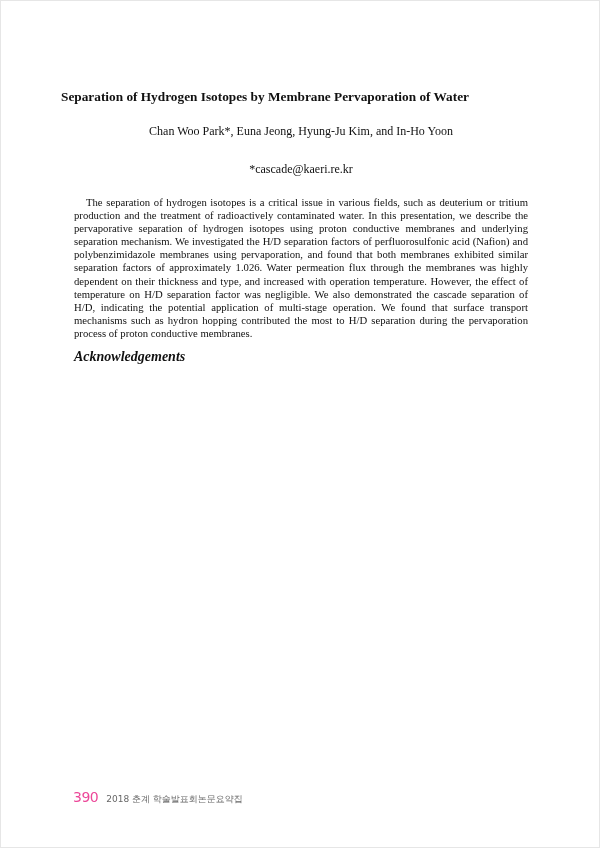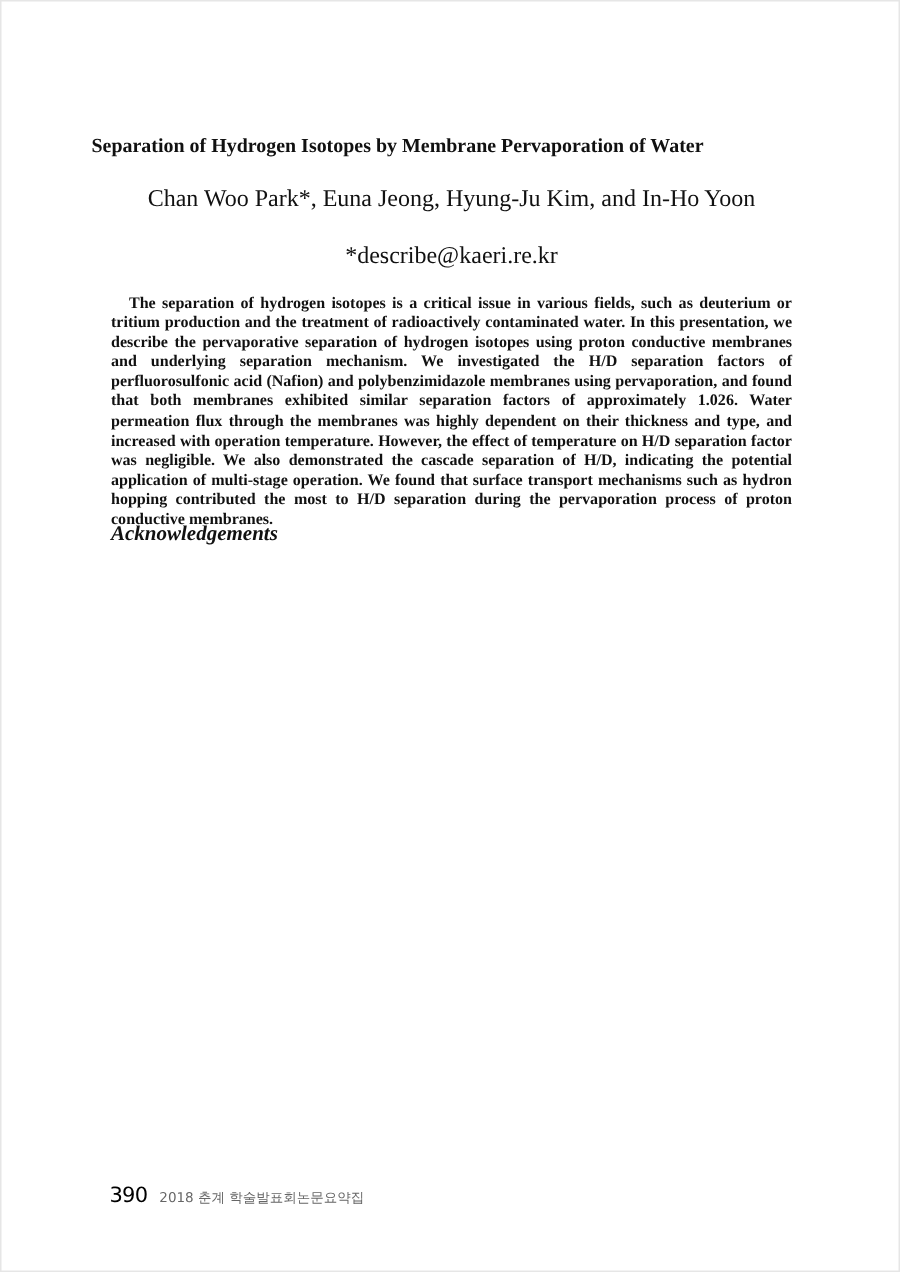--- a/index.html
+++ b/index.html
@@ -6,48 +6,47 @@
   body { width: 600px; height: 848px; position: relative; overflow: hidden; }
   .page {
     position: absolute; left: 0; top: 0; width: 598px; height: 846px;
     border: 1px solid #e6e6e6; background: #fff;
     font-family: "Liberation Serif", "DejaVu Serif", serif; color: #111;
   }
   .title {
     position: absolute; top: 88px; left: 0; width: 528px; text-align: center;
     font-weight: bold; font-size: 13.3px; letter-spacing: 0;
   }
-  .meta { position: absolute; left: 0; width: 600px; text-align: center; font-size: 16px; }
+  .meta { position: absolute; left: 0; width: 600px; text-align: center; font-size: 12px; }
   .authors { top: 123px; }
   .affil { top: 142px; }
   .email { top: 161px; }
   .body {
     position: absolute; left: 73px; width: 454px; font-size: 10.7px; line-height: 13.1px;
     text-align: justify;
-    font-weight: bold;
   }
   .abstract { top: 195px; text-indent: 12px; }
   .ack-head { position: absolute; left: 73px; top: 348px; font-size: 14px; font-weight: bold; font-style: italic; }
   .ack-text { top: 361px; text-indent: 12px; }
   .keywords { position: absolute; left: 73px; top: 413px; font-size: 10.7px; }
   .keywords b { font-weight: bold; }
   .footer {
     position: absolute; left: 72px; top: 788px; font-family: "DejaVu Sans", sans-serif; color: #555;
     display: flex; align-items: baseline; gap: 8px;
   }
-  .page-num { font-size: 14px; color: #000000; letter-spacing: -0.5px; }
+  .page-num { font-size: 14px; color: #ec4899; letter-spacing: -0.5px; }
   .footer-text { font-size: 9px; color: #666; }
 </style>
 </head>
 <body>
 
 <div class="page">
   <div class="title">Separation of Hydrogen Isotopes by Membrane Pervaporation of Water</div>
   <div class="meta authors">Chan Woo Park*, Euna Jeong, Hyung-Ju Kim, and In-Ho Yoon</div>
-  <div class="meta email">*describe@kaeri.re.kr</div>
+  <div class="meta email">*cascade@kaeri.re.kr</div>
 
   <div class="body abstract">The separation of hydrogen isotopes is a critical issue in various fields, such as deuterium or tritium production and the treatment of radioactively contaminated water. In this presentation, we describe the pervaporative separation of hydrogen isotopes using proton conductive membranes and underlying separation mechanism. We investigated the H/D separation factors of perfluorosulfonic acid (Nafion) and polybenzimidazole membranes using pervaporation, and found that both membranes exhibited similar separation factors of approximately 1.026. Water permeation flux through the membranes was highly dependent on their thickness and type, and increased with operation temperature. However, the effect of temperature on H/D separation factor was negligible. We also demonstrated the cascade separation of H/D, indicating the potential application of multi-stage operation. We found that surface transport mechanisms such as hydron hopping contributed the most to H/D separation during the pervaporation process of proton conductive membranes.</div>
 
   <div class="ack-head">Acknowledgements</div>
 
 
   <div class="footer">
     <span class="page-num">390</span>
     <span class="footer-text">2018 춘계 학술발표회논문요약집</span>
   </div>

